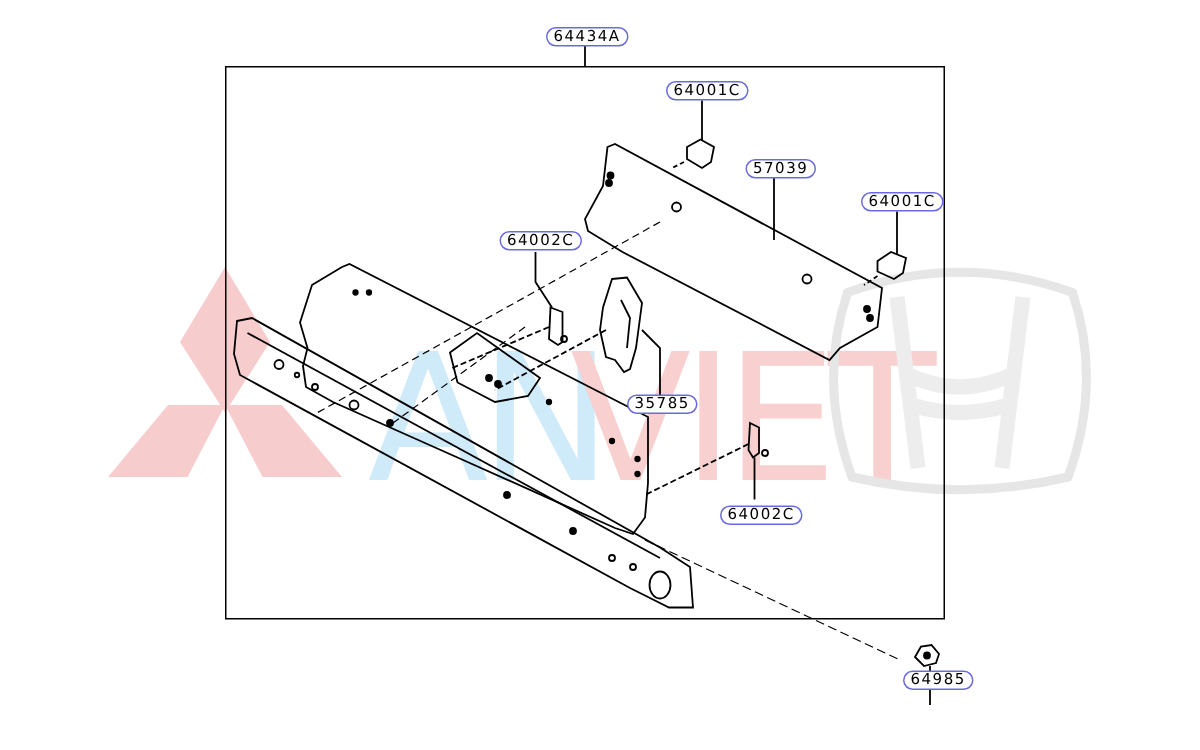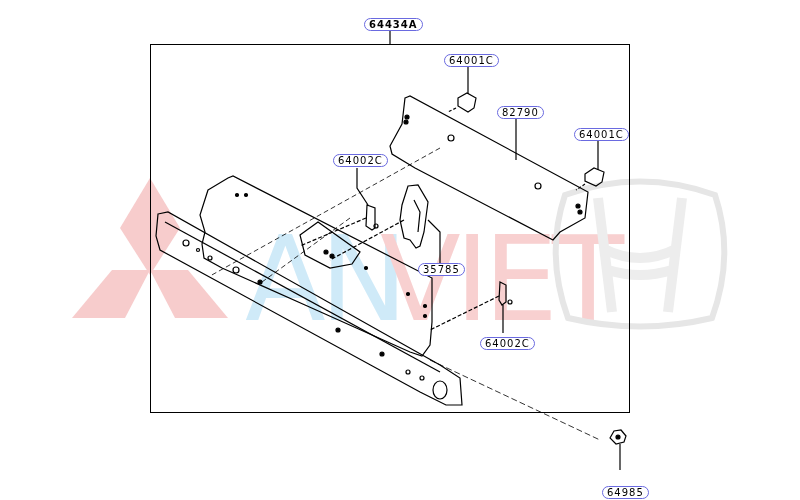--- a/index.html
+++ b/index.html
@@ -120,22 +120,22 @@
 
     <g>
       <path d="M610,438 L614,431 L621,430 L626,436 L624,442 L616,444 Z"></path>
       <circle cx="618" cy="437" r="2" fill="#000"></circle>
       <line x1="620" y1="444" x2="620" y2="470"></line>
     </g>
 
     <line x1="516" y1="112" x2="516" y2="118"></line>
   </svg>
 
-  <span class="label" style="left:364px;top:18px;font-weight:bold;">64434A</span>
+  <span class="label" style="left:364px;top:18px;">64434A</span>
   <span class="label" style="left:444px;top:54px;">64001C</span>
-  <span class="label" style="left:497px;top:106px;">82790</span>
+  <span class="label" style="left:497px;top:106px;">57039</span>
   <span class="label" style="left:574px;top:128px;">64001C</span>
   <span class="label" style="left:333px;top:154px;">64002C</span>
   <span class="label" style="left:418px;top:263px;">35785</span>
   <span class="label" style="left:480px;top:337px;">64002C</span>
-  <span class="label" style="left:602px;top:486px;">64985</span>
+  <span class="label" style="left:602px;top:447px;">64985</span>
 
 </div>
 
 </body></html>

